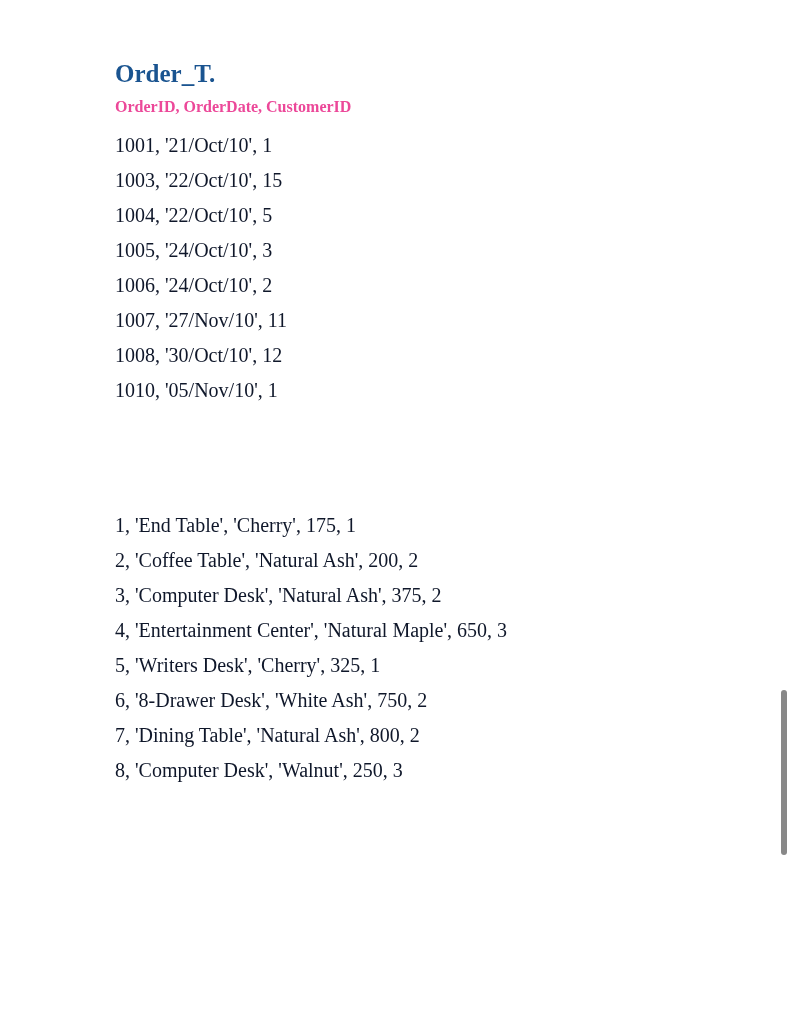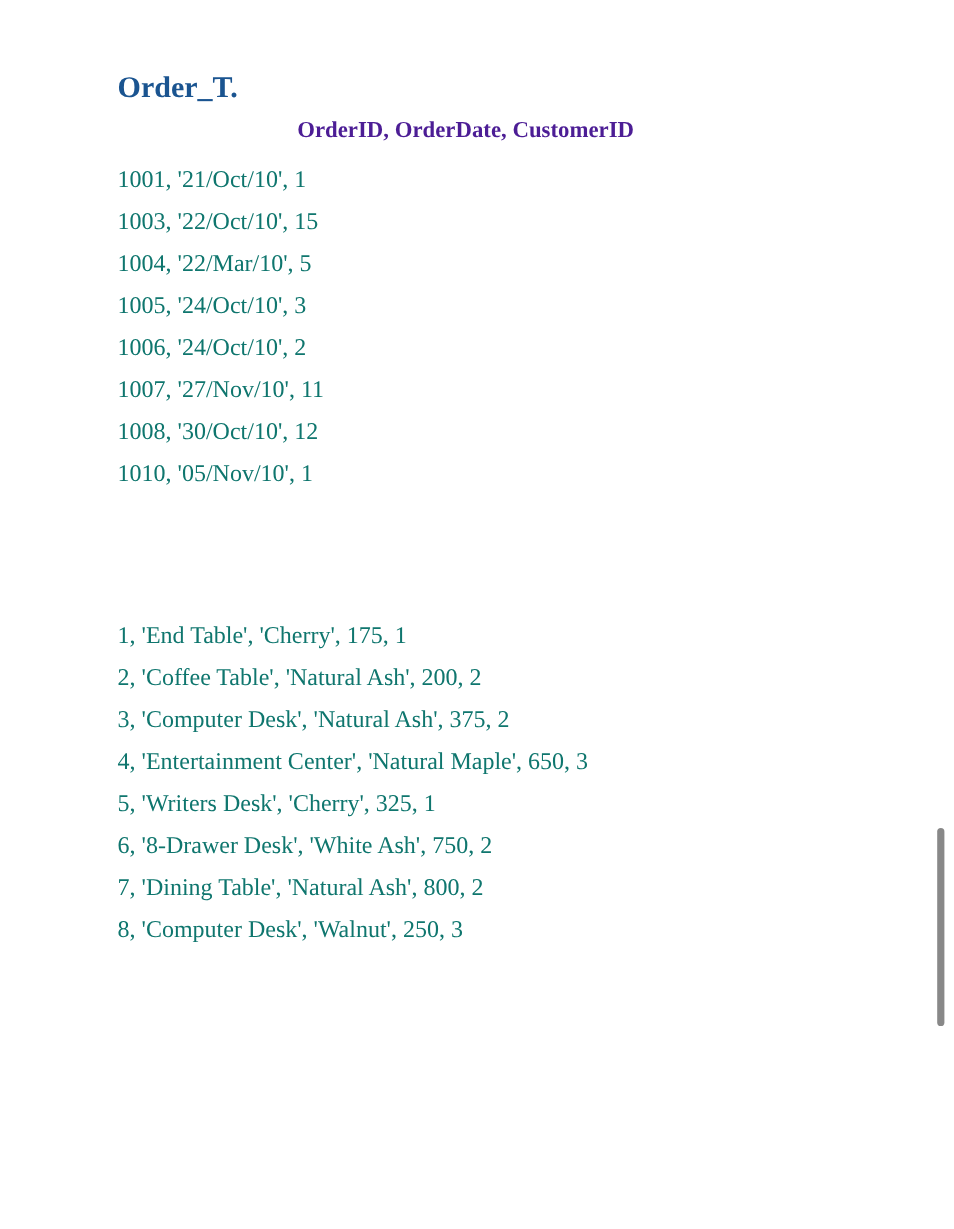--- a/index.html
+++ b/index.html
@@ -11,38 +11,38 @@
       width: 795px;
       height: 1024px;
       background: #ffffff;
       font-family: Georgia, 'Times New Roman', serif;
       padding: 60px 0 0 98px;
       position: relative;
       overflow: hidden;
     }
     .table-section {
       margin-bottom: 100px;
+      margin-left: 17px;
     }
     .table-title {
       color: #1a5490;
       font-size: 25px;
       font-weight: bold;
       margin-bottom: 8px;
     }
     .table-columns {
-      color: #4c1d95;
-      font-size: 19px;
+      color: #ec4899;
+      font-size: 16px;
       font-weight: bold;
       margin-bottom: 10px;
       line-height: 1.4;
       max-width: 580px;
-      text-align: center;
     }
     .data-row {
-      color: #0f766e;
+      color: #0f172a;
       font-size: 20px;
       line-height: 1.75;
     }
     .scrollbar {
       position: absolute;
       right: 8px;
       top: 690px;
       width: 6px;
       height: 165px;
       background: #888888;
@@ -50,21 +50,21 @@
     }
   </style>
 </head>
 <body>
 
 <div class="table-section">
   <div class="table-title">Order_T.</div>
   <div class="table-columns">OrderID, OrderDate, CustomerID</div>
   <div class="data-row">1001, '21/Oct/10', 1</div>
   <div class="data-row">1003, '22/Oct/10', 15</div>
-  <div class="data-row">1004, '22/Mar/10', 5</div>
+  <div class="data-row">1004, '22/Oct/10', 5</div>
   <div class="data-row">1005, '24/Oct/10', 3</div>
   <div class="data-row">1006, '24/Oct/10', 2</div>
   <div class="data-row">1007, '27/Nov/10', 11</div>
   <div class="data-row">1008, '30/Oct/10', 12</div>
   <div class="data-row">1010, '05/Nov/10', 1</div>
 </div>
 
 <div class="table-section">
   <div class="data-row">1, 'End Table', 'Cherry', 175, 1</div>
   <div class="data-row">2, 'Coffee Table', 'Natural Ash', 200, 2</div>

